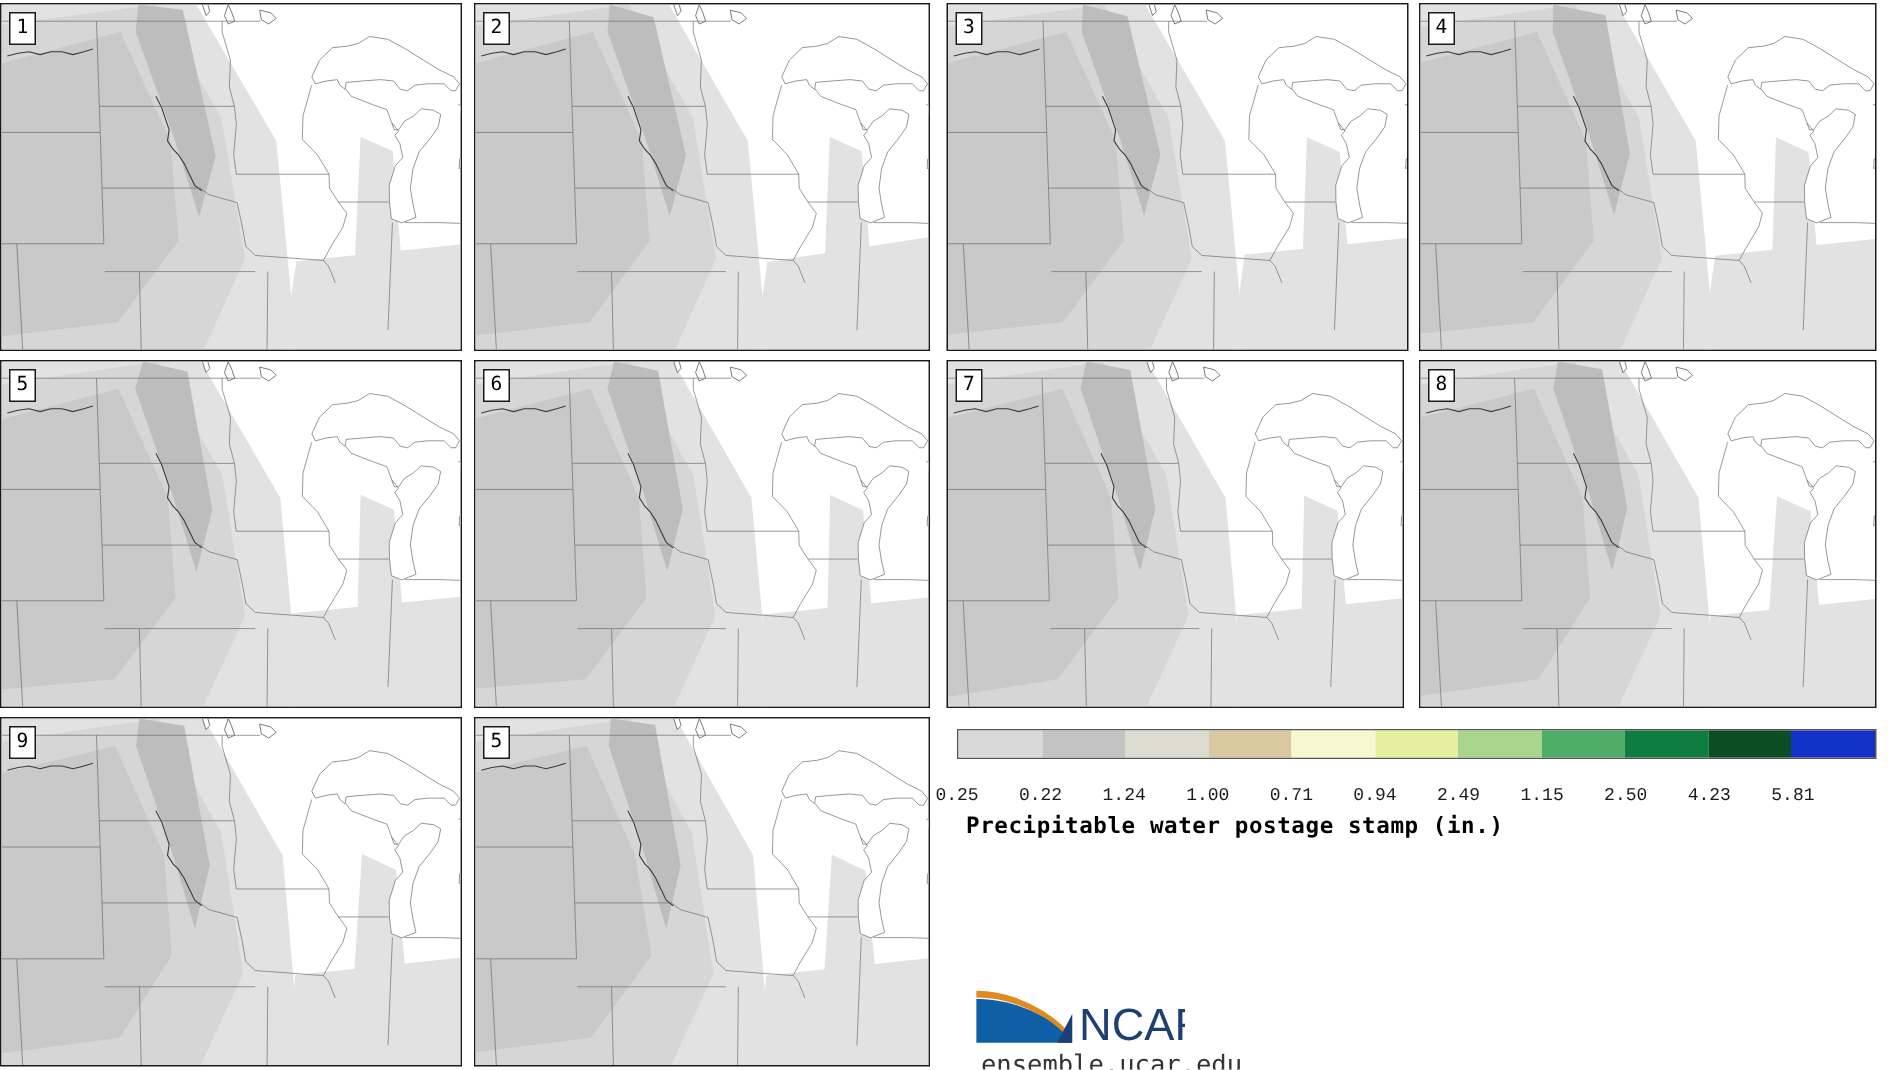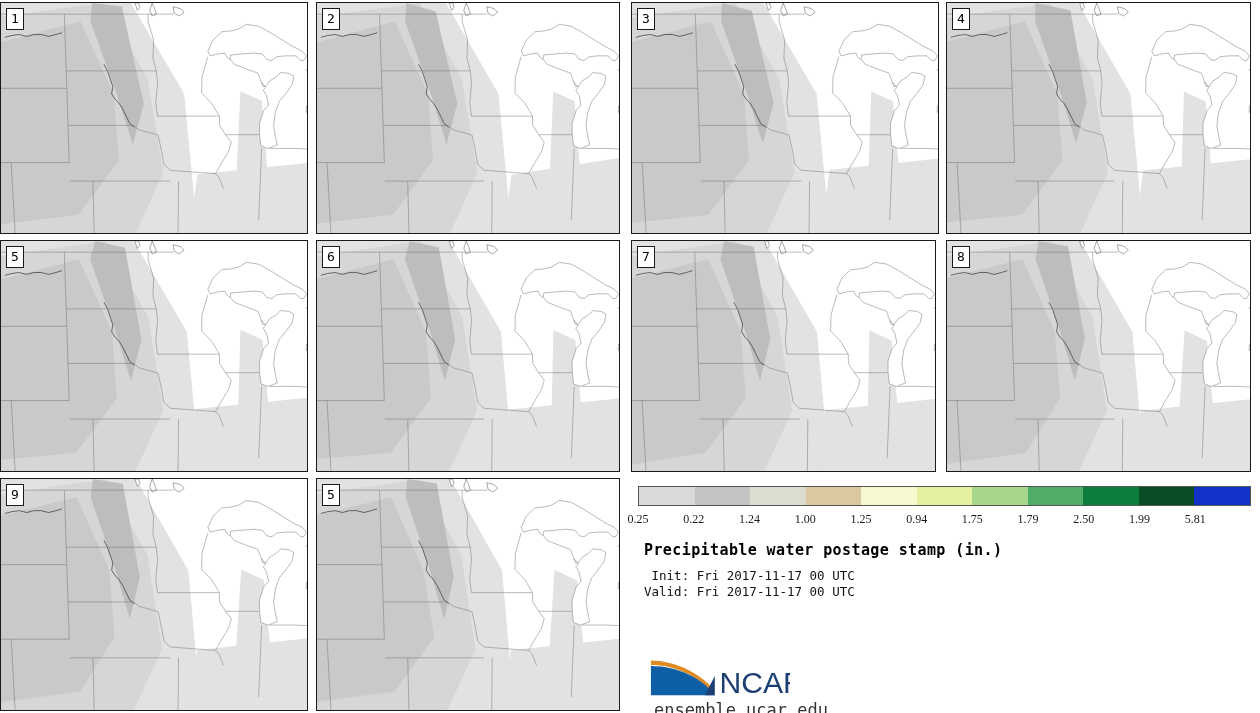--- a/index.html
+++ b/index.html
@@ -29,22 +29,22 @@
     z-index:6;
     letter-spacing:0px;
   }
 
   
   #colorbar{position:absolute;left:638px;top:486px;width:613px;height:20px;
             border:1px solid #555;box-sizing:border-box;display:flex;}
   #colorbar .seg{height:100%;flex:1 1 0;}
   #cbticks{position:absolute;left:638px;top:507px;width:613px;height:16px;}
   #cbticks .tk{
-    position:absolute;top:5px;
-    font-family:Liberation Serif, serif;
+    position:absolute;top:16px;
+    font-family:Liberation Mono, monospace;
     font-size:12px;color:#1a1a1a;transform:translateX(-50%);white-space:nowrap;
   }
 
   
   #titleline{
     position:absolute;left:644px;top:541px;
     font-family:"DejaVu Sans Mono","Liberation Mono",monospace;
     font-size:15px;font-weight:bold;color:#000;letter-spacing:0.4px;
   }
   #meta{
@@ -751,32 +751,30 @@
       <div class="seg" style="background: rgb(79, 173, 104);"></div>
       <div class="seg" style="background: rgb(15, 125, 63);"></div>
       <div class="seg" style="background: rgb(11, 77, 36);"></div>
       <div class="seg" style="background: rgb(18, 50, 200);"></div>
     </div>
   <div id="cbticks">
       <div class="tk" style="left: 0px;">0.25</div>
       <div class="tk" style="left: 55.7273px;">0.22</div>
       <div class="tk" style="left: 111.455px;">1.24</div>
       <div class="tk" style="left: 167.182px;">1.00</div>
-      <div class="tk" style="left: 222.909px;">1.25</div>
+      <div class="tk" style="left: 222.909px;">0.71</div>
       <div class="tk" style="left: 278.636px;">0.94</div>
-      <div class="tk" style="left: 334.364px;">1.75</div>
-      <div class="tk" style="left: 390.091px;">1.79</div>
+      <div class="tk" style="left: 334.364px;">2.49</div>
+      <div class="tk" style="left: 390.091px;">1.15</div>
       <div class="tk" style="left: 445.818px;">2.50</div>
-      <div class="tk" style="left: 501.545px;">1.99</div>
+      <div class="tk" style="left: 501.545px;">4.23</div>
       <div class="tk" style="left: 557.273px;">5.81</div>
     </div>
 
   <div id="titleline">Precipitable water postage stamp (in.)</div>
-  <div id="meta"> Init: Fri 2017-11-17 00 UTC
-Valid: Fri 2017-11-17 00 UTC</div>
 
   <div id="logo">
     <svg class="mark" viewBox="0 0 300 92" preserveAspectRatio="xMinYMin meet">
       <path id="logoArc" d="M2,12 C52,12 108,38 140,76 L140,86 C104,44 52,22 2,22 Z" fill="#e08a24"></path>
       <path id="logoWedge" d="M2,24 C62,24 116,52 142,88 L2,88 Z" fill="#0f5fa6"></path>
       <path id="logoFlag" d="M142,46 L142,88 L120,88 Z" fill="#1d3f73"></path>
       <text id="logoWord" x="152" y="84" font-size="66" font-family="'Liberation Sans',sans-serif" fill="#1d3f73">NCAR</text>
     </svg>
   </div>
   <div id="logoURL">ensemble.ucar.edu</div>

